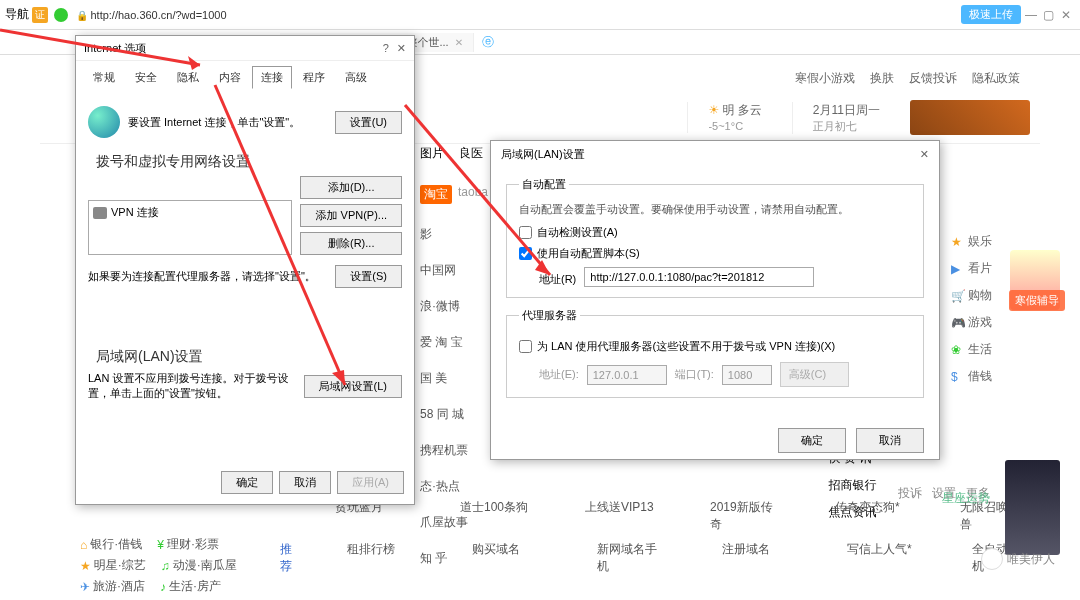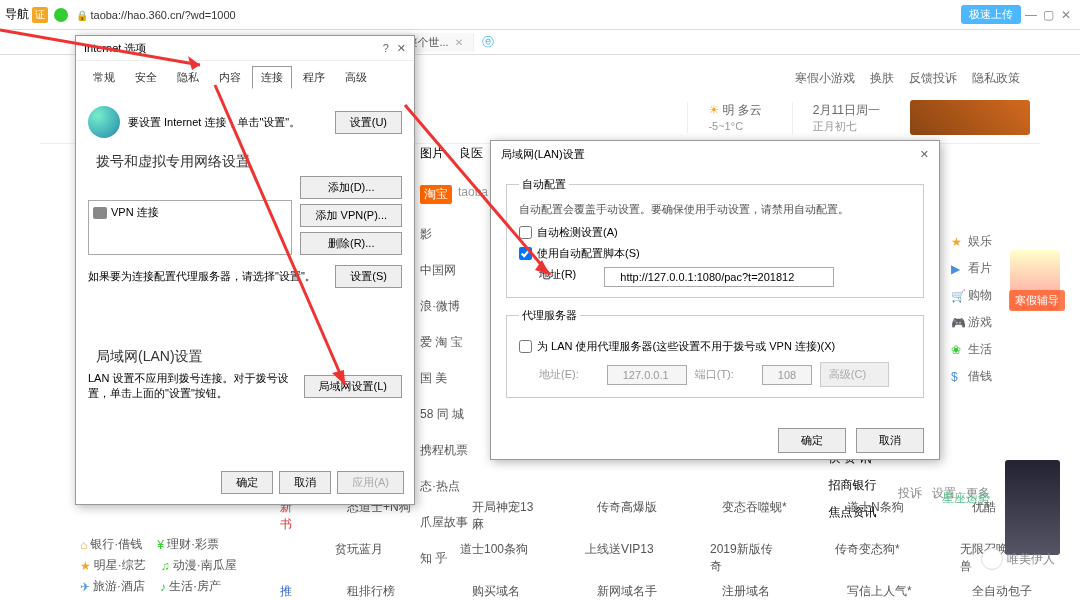--- a/index.html
+++ b/index.html
@@ -64,22 +64,22 @@
 .dialog1 .btn.disabled { color: #aaa; }
 
 
 .dialog2 { position: absolute; left: 490px; top: 140px; width: 450px; height: 320px; background: #fff; border: 1px solid #999; box-shadow: 2px 2px 10px rgba(0,0,0,0.3); z-index: 20; }
 .dialog2 .titlebar { height: 26px; display: flex; align-items: center; padding: 0 10px; font-size: 11px; justify-content: space-between; }
 .dialog2 .body { padding: 10px 15px; font-size: 11px; }
 .dialog2 fieldset { border: 1px solid #ccc; padding: 10px 12px; margin-bottom: 10px; }
 .dialog2 legend { font-size: 11px; padding: 0 3px; }
 .dialog2 .desc { color: #555; margin-bottom: 8px; }
 .dialog2 .chk-row { display: flex; align-items: center; gap: 5px; margin: 6px 0; }
-.dialog2 .addr-row { display: flex; align-items: flex-start; gap: 8px; margin: 6px 0 0 20px; }
-.dialog2 input[type=text] { border: 1px solid #aaa; padding: 3px 15px; font-size: 11px; margin-left: 20px; }
+.dialog2 .addr-row { display: flex; align-items: flex-end; gap: 8px; margin: 6px 0 0 20px; }
+.dialog2 input[type=text] { border: 1px solid #aaa; padding: 3px 5px; font-size: 11px; }
 .dialog2 .proxy-row { display: flex; align-items: center; gap: 8px; margin: 8px 0 0 20px; color: #999; }
 .dialog2 .proxy-row input { width: 80px; color: #999; background: #f5f5f5; }
 .dialog2 .footer { display: flex; justify-content: flex-end; gap: 10px; padding: 10px 15px; }
 .dialog2 .btn { border: 1px solid #999; background: #efefef; padding: 4px 22px; font-size: 11px; cursor: pointer; }
 .dialog2 .btn.dis { color: #aaa; border-color: #ccc; padding-left: 8px; }
 
 
 .arrow { position: absolute; z-index: 30; pointer-events: none; }
 
 
@@ -91,21 +91,21 @@
 .right-sec { position: absolute; right: 90px; top: 480px; font-size: 12px; color: #888; display: flex; gap: 10px; }
 .zodiac { position: absolute; right: 90px; top: 490px; color: #5b8; font-size: 12px; }
 </style>
 </head>
 <body>
 
 <div class="browser-top">
   <span>导航</span>
   <span style="background:#f5a623;color:#fff;padding:1px 3px;border-radius:2px;font-size:10px;margin:0 3px">证</span>
   <span style="width:14px;height:14px;background:#3c3;border-radius:50%;margin:0 3px"></span>
-  <span class="url-box"><span class="lock">🔒</span><span>taoba://hao.360.cn/?wd=1000</span></span>
+  <span class="url-box"><span class="lock">🔒</span><span>http://hao.360.cn/?wd=1000</span></span>
   <div class="top-right">
     <span class="cloud-btn">极速上传</span>
     <span class="win-btn">—</span>
     <span class="win-btn">▢</span>
     <span class="win-btn">✕</span>
   </div>
 </div>
 
 <div class="browser-tabs">
   <span style="width:14px;height:14px;background:#f80;border-radius:50%;margin:0 5px 0 240px"></span>
@@ -247,30 +247,20 @@
         <span class="cat-ico" style="color:#3c3">❀</span>
         <span>生活</span>
       </div>
     <div class="cat-item">
         <span class="cat-ico" style="color:#4a90e2">$</span>
         <span>借钱</span>
       </div>
   </div>
 
   <div style="position:absolute;left:280px;top:440px;right:90px">
-    <div style="display:flex;gap:55px;padding:4px 0">
-      <span style="color:#d33">新书</span>
-      <span class="link-col">态道士+N狗</span>
-      <span class="link-col">开局神宠13麻</span>
-      <span class="link-col">传奇高爆版</span>
-      <span class="link-col">变态吞噬蚬*</span>
-      <span class="link-col">道士N条狗</span>
-      <span class="link-col">优酷</span>
-
-    </div>
     <div style="display:flex;gap:55px;padding:4px 0">
       <span style="width:24px"></span>
       <span class="link-col">贫玩蓝月</span>
       <span class="link-col">道士100条狗</span>
       <span class="link-col">上线送VIP13</span>
       <span class="link-col">2019新版传奇</span>
       <span class="link-col">传奇变态狗*</span>
       <span class="link-col">无限召唤神兽</span>
 
     </div>

